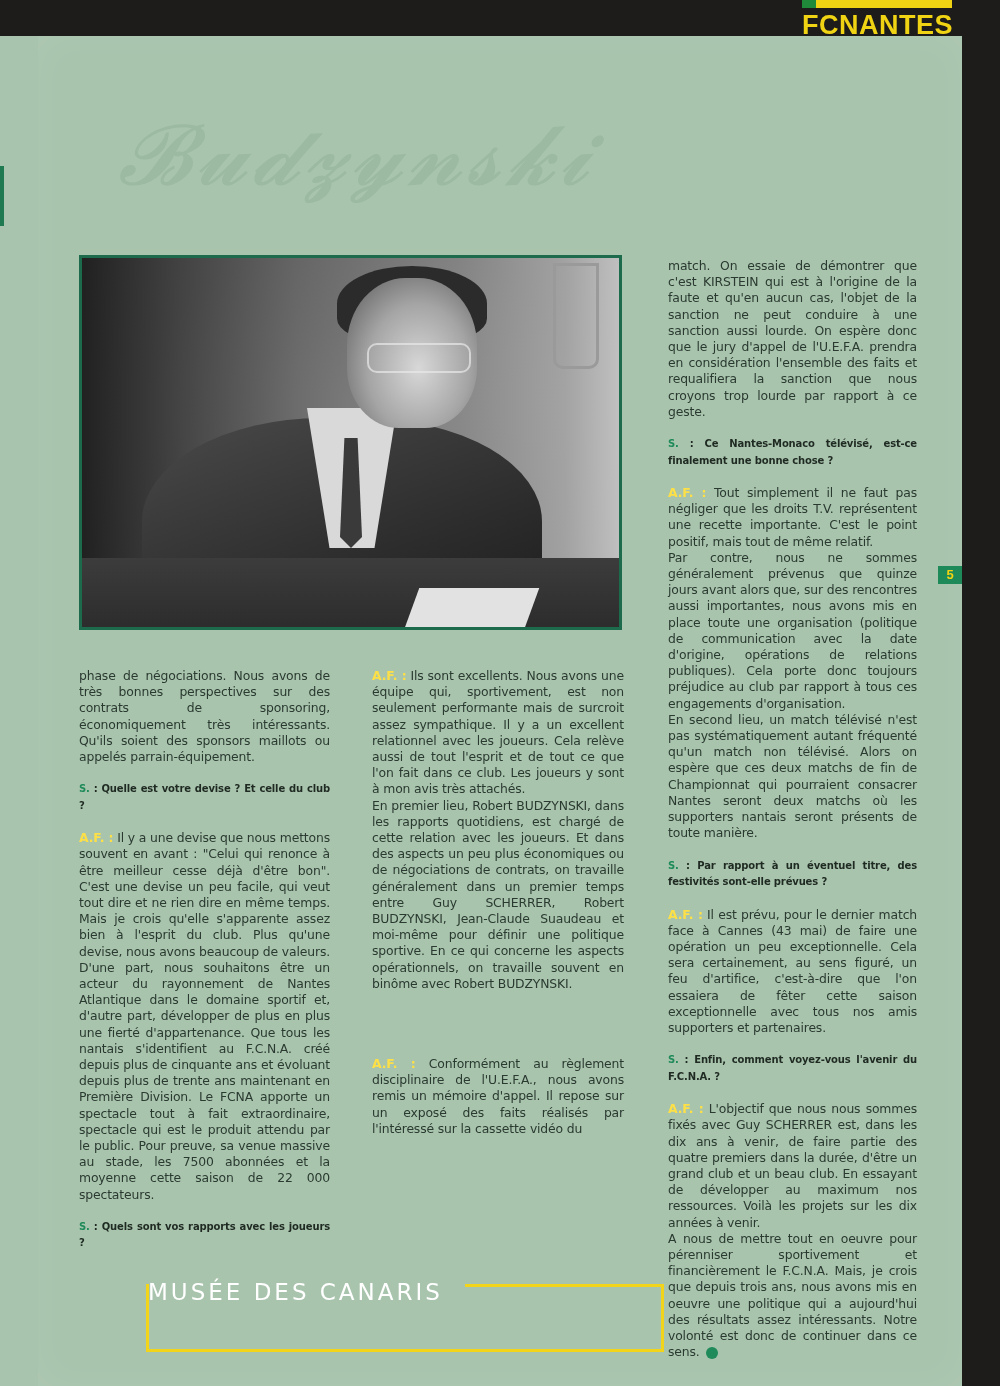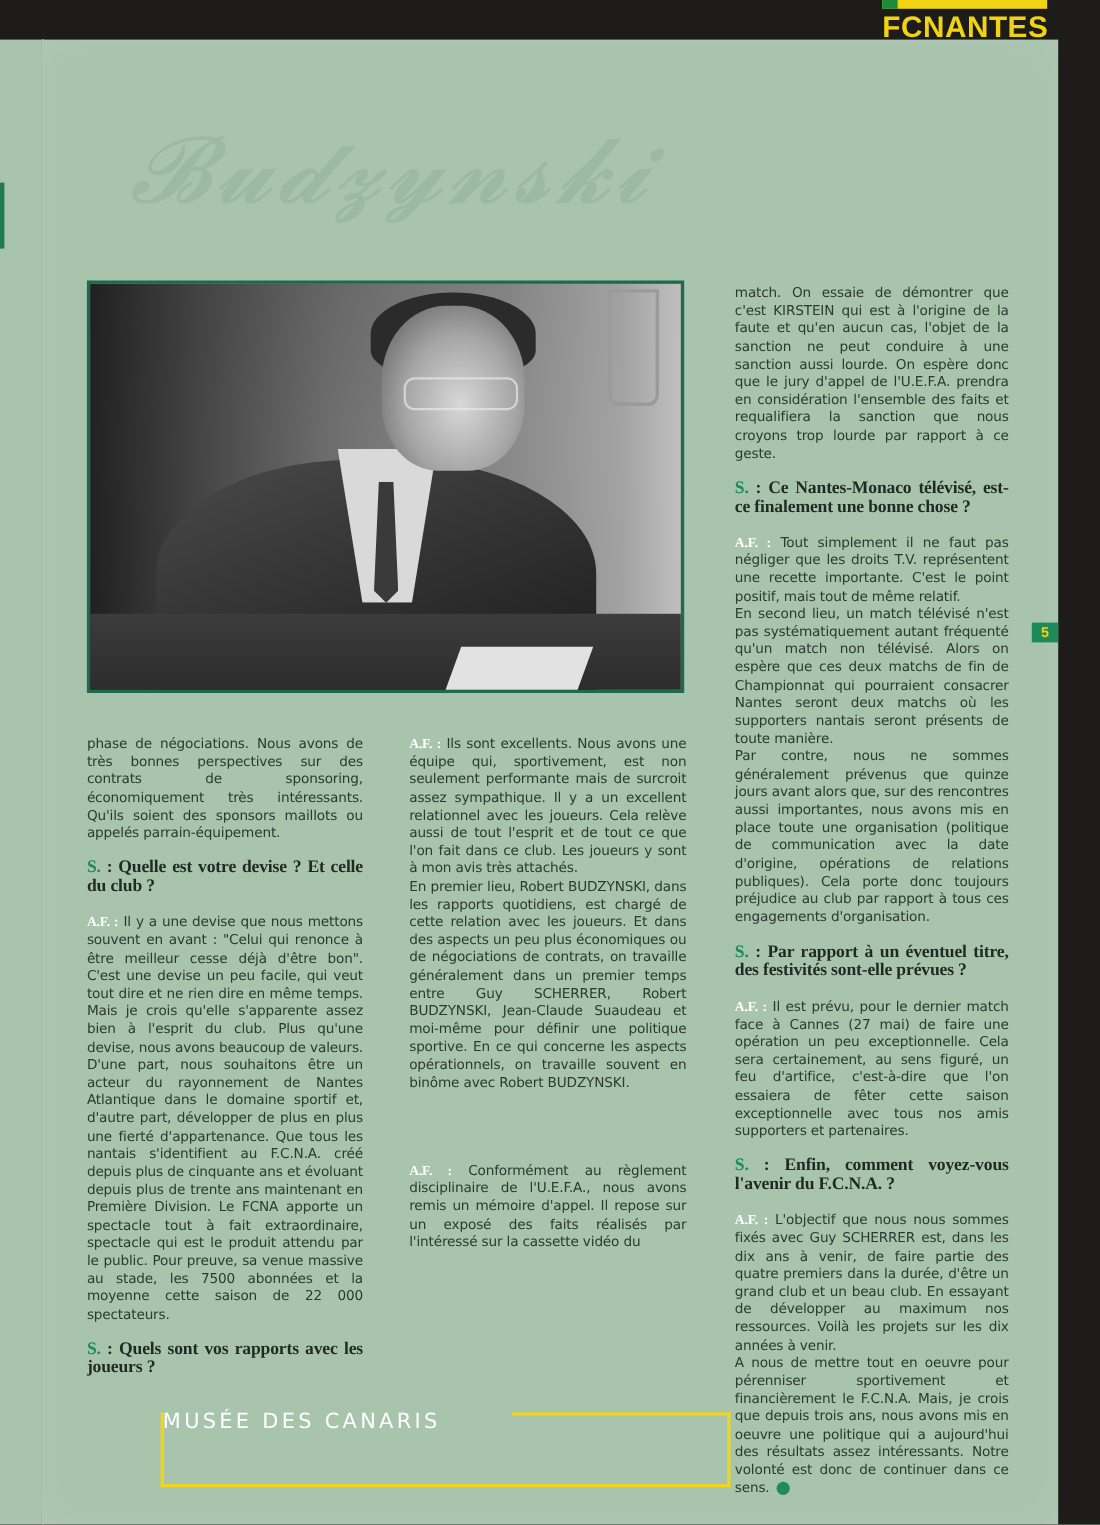--- a/index.html
+++ b/index.html
@@ -20,28 +20,28 @@
   .photo .body { position:absolute; left:60px; top:160px; width:400px; height:230px; border-radius:45% 45% 10% 10%; background: linear-gradient(160deg, #4a4a4a, #2c2c2c 60%, #1a1a1a); }
   .photo .shirt { position:absolute; left:225px; top:150px; width:90px; height:140px; background:#d9d9d9; clip-path: polygon(0 0,100% 0,75% 100%,25% 100%); }
   .photo .tie { position:absolute; left:258px; top:180px; width:22px; height:110px; background:#3a3a3a; clip-path: polygon(20% 0,80% 0,100% 90%,50% 100%,0 90%); }
   .photo .desk { position:absolute; left:0; top:300px; width:100%; height:80px; background: linear-gradient(180deg, #3c3c3c, #2a2a2a); }
   .photo .paper { position:absolute; left:330px; top:330px; width:120px; height:40px; background:#e2e2e2; transform:skewX(-20deg); }
   .photo .frame { position:absolute; right:20px; top:5px; width:40px; height:100px; border:3px solid #9a9a9a; border-radius:0 0 10px 10px; }
   .page-tab { position:absolute; left:938px; top:566px; width:24px; height:18px; background:#1e8a5a; color:#f0d313; font-family:"Liberation Sans", sans-serif; font-weight:bold; font-size:13px; text-align:center; line-height:18px; }
   .col { position:absolute; color:#2b3a31; font-family:"DejaVu Sans", sans-serif; font-size:12.4px; line-height:16.2px; text-align:justify; letter-spacing:-0.15px; }
   .col p { margin:0; }
   .col .gap { height:16px; }
-  .q { font-weight:bold; color:#1f2a22; font-size:16px; line-height:16.5px;font-family:Liberation Serif, serif; }
+  .q { font-weight:bold; color:#1f2a22; font-size:10px; line-height:16.5px; }
   .q .tag { color:#1f8a5a; }
-  .a .tag { color:#ffffff; font-weight:bold;font-family:Liberation Serif, serif; }
+  .a .tag { color:#fde047; font-weight:bold; }
   .col1 { left:79px; top:668px; width:251px; }
   .col2 { left:372px; top:668px; width:252px; }
   .col3 { left:668px; top:258px; width:249px; }
   .end-dot { display:inline-block; width:12px; height:12px; border-radius:50%; background:#1f8a5a; vertical-align:middle; margin-left:6px; }
-  .museum-label { position:absolute; left:148px; top:1278px; color:#ffffff; font-family:"DejaVu Sans", sans-serif; font-size:19px; letter-spacing:3px; line-height:28px; }
+  .museum-label { position:absolute; left:148px; top:1278px; color:#ffffff; font-family:"DejaVu Sans", sans-serif; font-size:23px; letter-spacing:3px; line-height:28px; }
   .museum-frame { position:absolute; left:146px; top:1284px; width:518px; height:68px; border:3px solid #f2d51a; border-top:none; box-sizing:border-box; }
   .museum-frame-top { position:absolute; left:465px; top:1284px; width:199px; height:3px; background:#f2d51a; }
 </style>
 </head>
 <body>
 
 <div class="prev-page">
     <div class="prev-edge"></div>
   </div>
 
@@ -87,26 +87,26 @@
   <div class="gap"></div>
   <p class="a"><span class="tag">A.F. :</span><span> Conformément au règlement disciplinaire de l'U.E.F.A., nous avons remis un mémoire d'appel. Il repose sur un exposé des faits réalisés par l'intéressé sur la cassette vidéo du</span></p>
 </div>
 
 <div class="col col3">
   <p>match. On essaie de démontrer que c'est KIRSTEIN qui est à l'origine de la faute et qu'en aucun cas, l'objet de la sanction ne peut conduire à une sanction aussi lourde. On espère donc que le jury d'appel de l'U.E.F.A. prendra en considération l'ensemble des faits et requalifiera la sanction que nous croyons trop lourde par rapport à ce geste.</p>
   <div class="gap"></div>
   <p class="q"><span class="tag">S.</span><span> : Ce Nantes-Monaco télévisé, est-ce finalement une bonne chose ?</span></p>
   <div class="gap"></div>
   <p class="a"><span class="tag">A.F. :</span><span> Tout simplement il ne faut pas négliger que les droits T.V. représentent une recette importante. C'est le point positif, mais tout de même relatif.</span></p>
+  <p>Par contre, nous ne sommes généralement prévenus que quinze jours avant alors que, sur des rencontres aussi importantes, nous avons mis en place toute une organisation (politique de communication avec la date d'origine, opérations de relations publiques). Cela porte donc toujours préjudice au club par rapport à tous ces engagements d'organisation.</p>
   <p>En second lieu, un match télévisé n'est pas systématiquement autant fréquenté qu'un match non télévisé. Alors on espère que ces deux matchs de fin de Championnat qui pourraient consacrer Nantes seront deux matchs où les supporters nantais seront présents de toute manière.</p>
-  <p>Par contre, nous ne sommes généralement prévenus que quinze jours avant alors que, sur des rencontres aussi importantes, nous avons mis en place toute une organisation (politique de communication avec la date d'origine, opérations de relations publiques). Cela porte donc toujours préjudice au club par rapport à tous ces engagements d'organisation.</p>
   <div class="gap"></div>
   <p class="q"><span class="tag">S.</span><span> : Par rapport à un éventuel titre, des festivités sont-elle prévues ?</span></p>
   <div class="gap"></div>
-  <p class="a"><span class="tag">A.F. :</span><span> Il est prévu, pour le dernier match face à Cannes (27 mai) de faire une opération un peu exceptionnelle. Cela sera certainement, au sens figuré, un feu d'artifice, c'est-à-dire que l'on essaiera de fêter cette saison exceptionnelle avec tous nos amis supporters et partenaires.</span></p>
+  <p class="a"><span class="tag">A.F. :</span><span> Il est prévu, pour le dernier match face à Cannes (43 mai) de faire une opération un peu exceptionnelle. Cela sera certainement, au sens figuré, un feu d'artifice, c'est-à-dire que l'on essaiera de fêter cette saison exceptionnelle avec tous nos amis supporters et partenaires.</span></p>
   <div class="gap"></div>
   <p class="q"><span class="tag">S.</span><span> : Enfin, comment voyez-vous l'avenir du F.C.N.A. ?</span></p>
   <div class="gap"></div>
   <p class="a"><span class="tag">A.F. :</span><span> L'objectif que nous nous sommes fixés avec Guy SCHERRER est, dans les dix ans à venir, de faire partie des quatre premiers dans la durée, d'être un grand club et un beau club. En essayant de développer au maximum nos ressources. Voilà les projets sur les dix années à venir.</span></p>
   <p><span>A nous de mettre tout en oeuvre pour pérenniser sportivement et financièrement le F.C.N.A. Mais, je crois que depuis trois ans, nous avons mis en oeuvre une politique qui a aujourd'hui des résultats assez intéressants. Notre volonté est donc de continuer dans ce sens.</span><span class="end-dot"></span></p>
 </div>
 
 <div class="museum-frame-top"></div>
 <div class="museum-frame"></div>
 <div class="museum-label">MUSÉE DES CANARIS</div>

